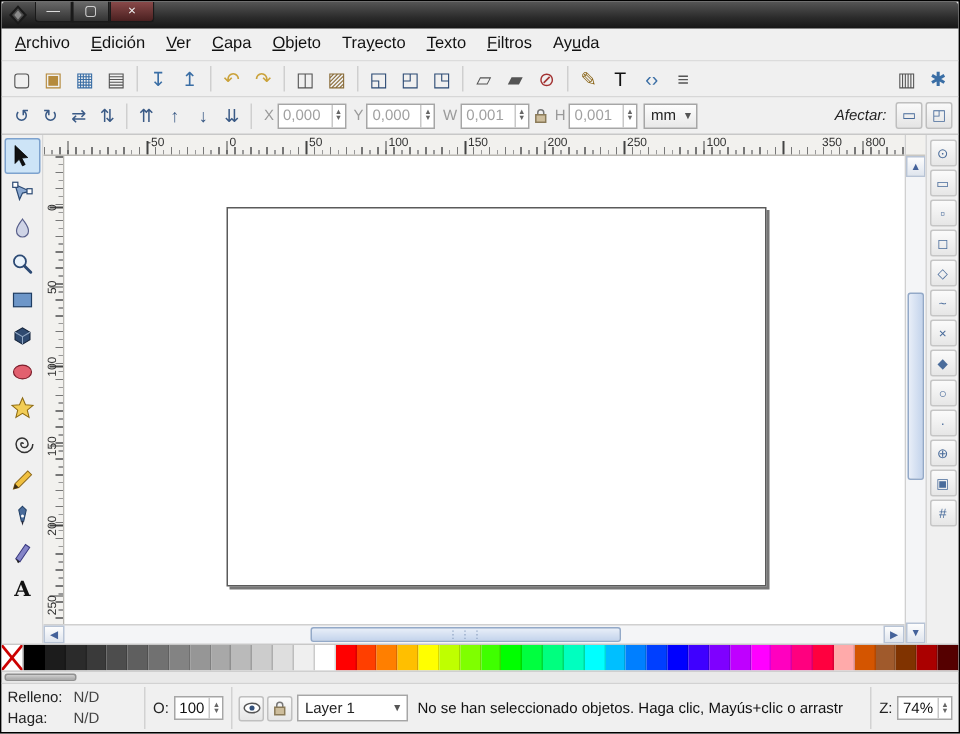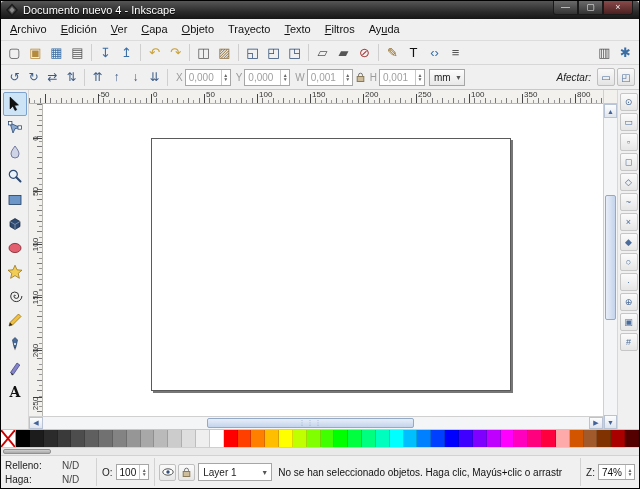--- a/index.html
+++ b/index.html
@@ -133,21 +133,21 @@
   .p-thumb { position:absolute; left:2px; top:1px; width:48px; height:5px;
              background:linear-gradient(#cfcfcf,#a8a8a8); border:1px solid #909090; border-radius:2px; }
 
   
   .statusbar { height:33px; flex:0 0 33px; background:#f0f0f0; border-top:1px solid #d2d2d2;
                display:flex; align-items:stretch; font-size:10px; color:#222; overflow:hidden; }
   .sb-div { width:1px; background:#d2d2d2; margin:2px 3px; }
   .fs-block { width:92px; flex:0 0 92px; display:flex; flex-direction:column; justify-content:center;
               padding-left:4px; }
   .fs-row { display:flex; height:14px; align-items:center; }
-  .fs-lbl { width:57px; color:#222; }
+  .fs-lbl { width:44px; color:#222; }
   .fs-val { color:#444; }
   .op-block { display:flex; align-items:center; padding:0 2px; }
   .op-lbl { margin-right:3px; }
   .mini-box { height:16px; background:#fff; border:1px solid #a6a6a6; display:flex; align-items:center; }
   .mini-box .mb-val { padding:0 3px; font-size:10px; color:#111; }
   .icon-btn { width:17px; height:17px; align-self:center; border:1px solid #c0c0c0; border-radius:2px;
               background:linear-gradient(#fbfbfb,#e6e6e6); display:flex; align-items:center;
               justify-content:center; margin:0 1px; }
   .layer-combo { width:74px; height:18px; align-self:center; background:#fff; border:1px solid #a6a6a6;
                  display:flex; align-items:center; margin-left:2px; }
@@ -167,21 +167,20 @@
 <div class="window">
 
   <div class="titlebar">
     <span class="app-icon">
       <svg viewBox="0 0 14 14">
           <polygon points="7,0.5 13,7 7,13.5 1,7" fill="#1a1a1a"></polygon>
           <polygon points="7,2.5 11,7 7,11.5 3,7" fill="#4a4a4a"></polygon>
           <polygon points="7,4 9.5,7 7,10 4.5,7" fill="#8a8a8a"></polygon>
         </svg>
     </span>
-    <span class="title-text">Documento nuevo 4 - Inkscape</span>
     <div class="tb-buttons" id="titlebar-buttons">
         <div class="tb-btn minimize-button">—</div>
         <div class="tb-btn maximize-button">▢</div>
         <div class="tb-btn close-button">×</div>
       </div>
   </div>
 
   <div class="menubar" id="menubar">
       <div class="menu-item"><u>A</u>rchivo</div>
       <div class="menu-item"><u>E</u>dición</div>
@@ -466,21 +465,21 @@
     <div class="center">
       <div class="hruler" id="hruler">
           <span class="hrl" style="left:69px">-50</span>
           <span class="hrl" style="left:124px">0</span>
           <span class="hrl" style="left:177px">50</span>
           <span class="hrl" style="left:230px">100</span>
           <span class="hrl" style="left:283px">150</span>
           <span class="hrl" style="left:336px">200</span>
           <span class="hrl" style="left:389px">250</span>
           <span class="hrl" style="left:442px">100</span>
-          <span class="hrl" style="left:495px">350</span>
+          <span class="hrl" style="left:519px">350</span>
           <span class="hrl" style="left:548px">800</span>
         </div>
       <div class="canvas-row">
         <div class="vruler" id="vruler">
             <span class="vrl" style="top:30px">0</span>
             <span class="vrl" style="top:83px">50</span>
             <span class="vrl" style="top:136px">100</span>
             <span class="vrl" style="top:189px">150</span>
             <span class="vrl" style="top:242px">200</span>
             <span class="vrl" style="top:295px">250</span>

